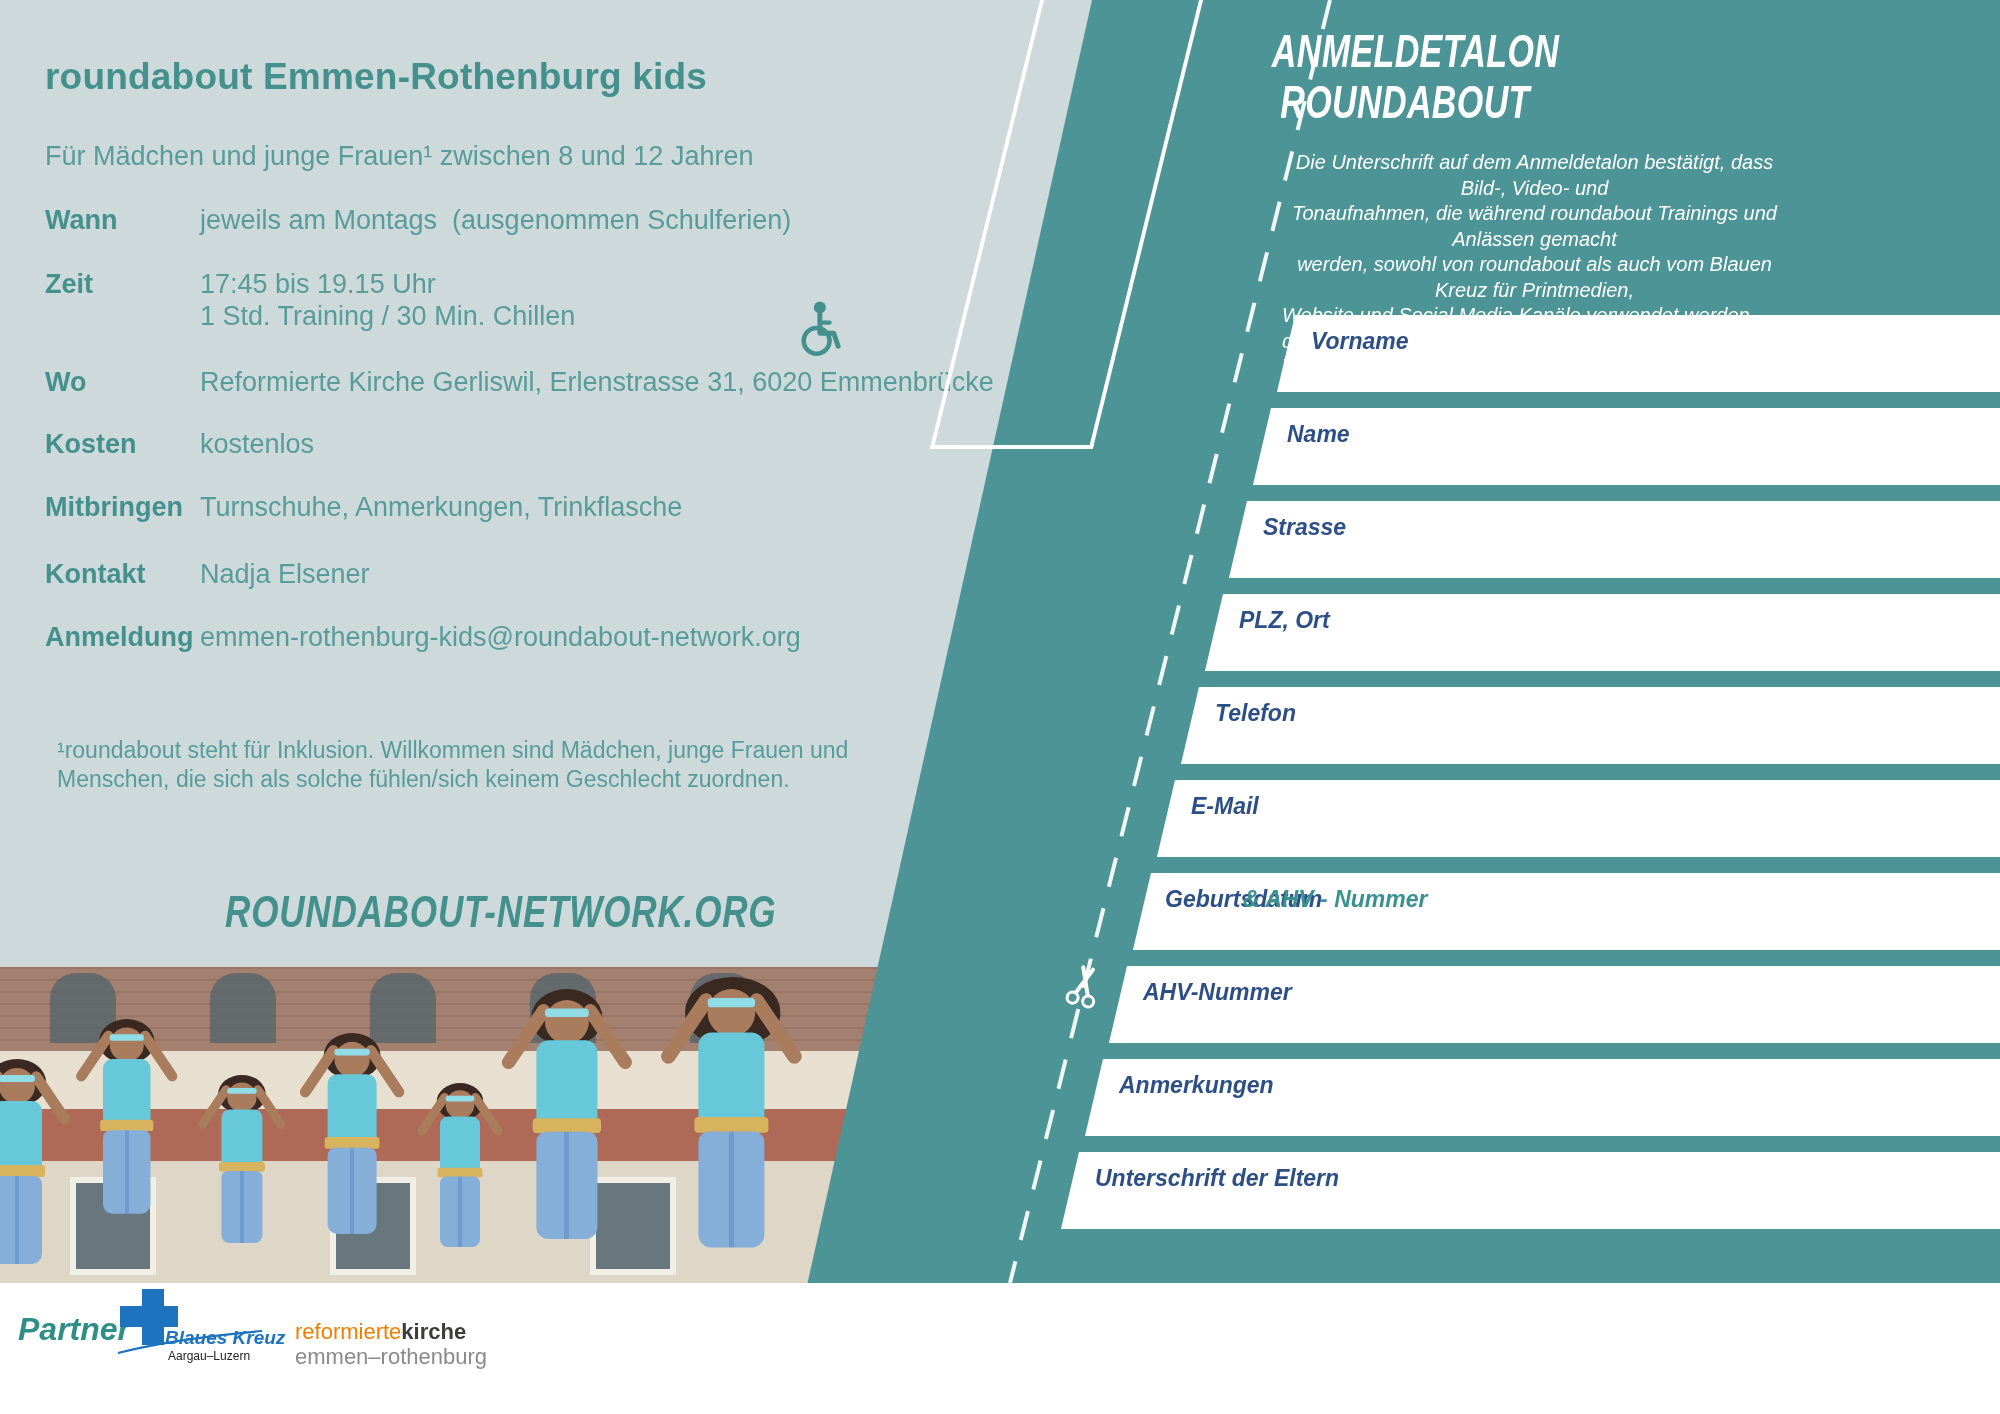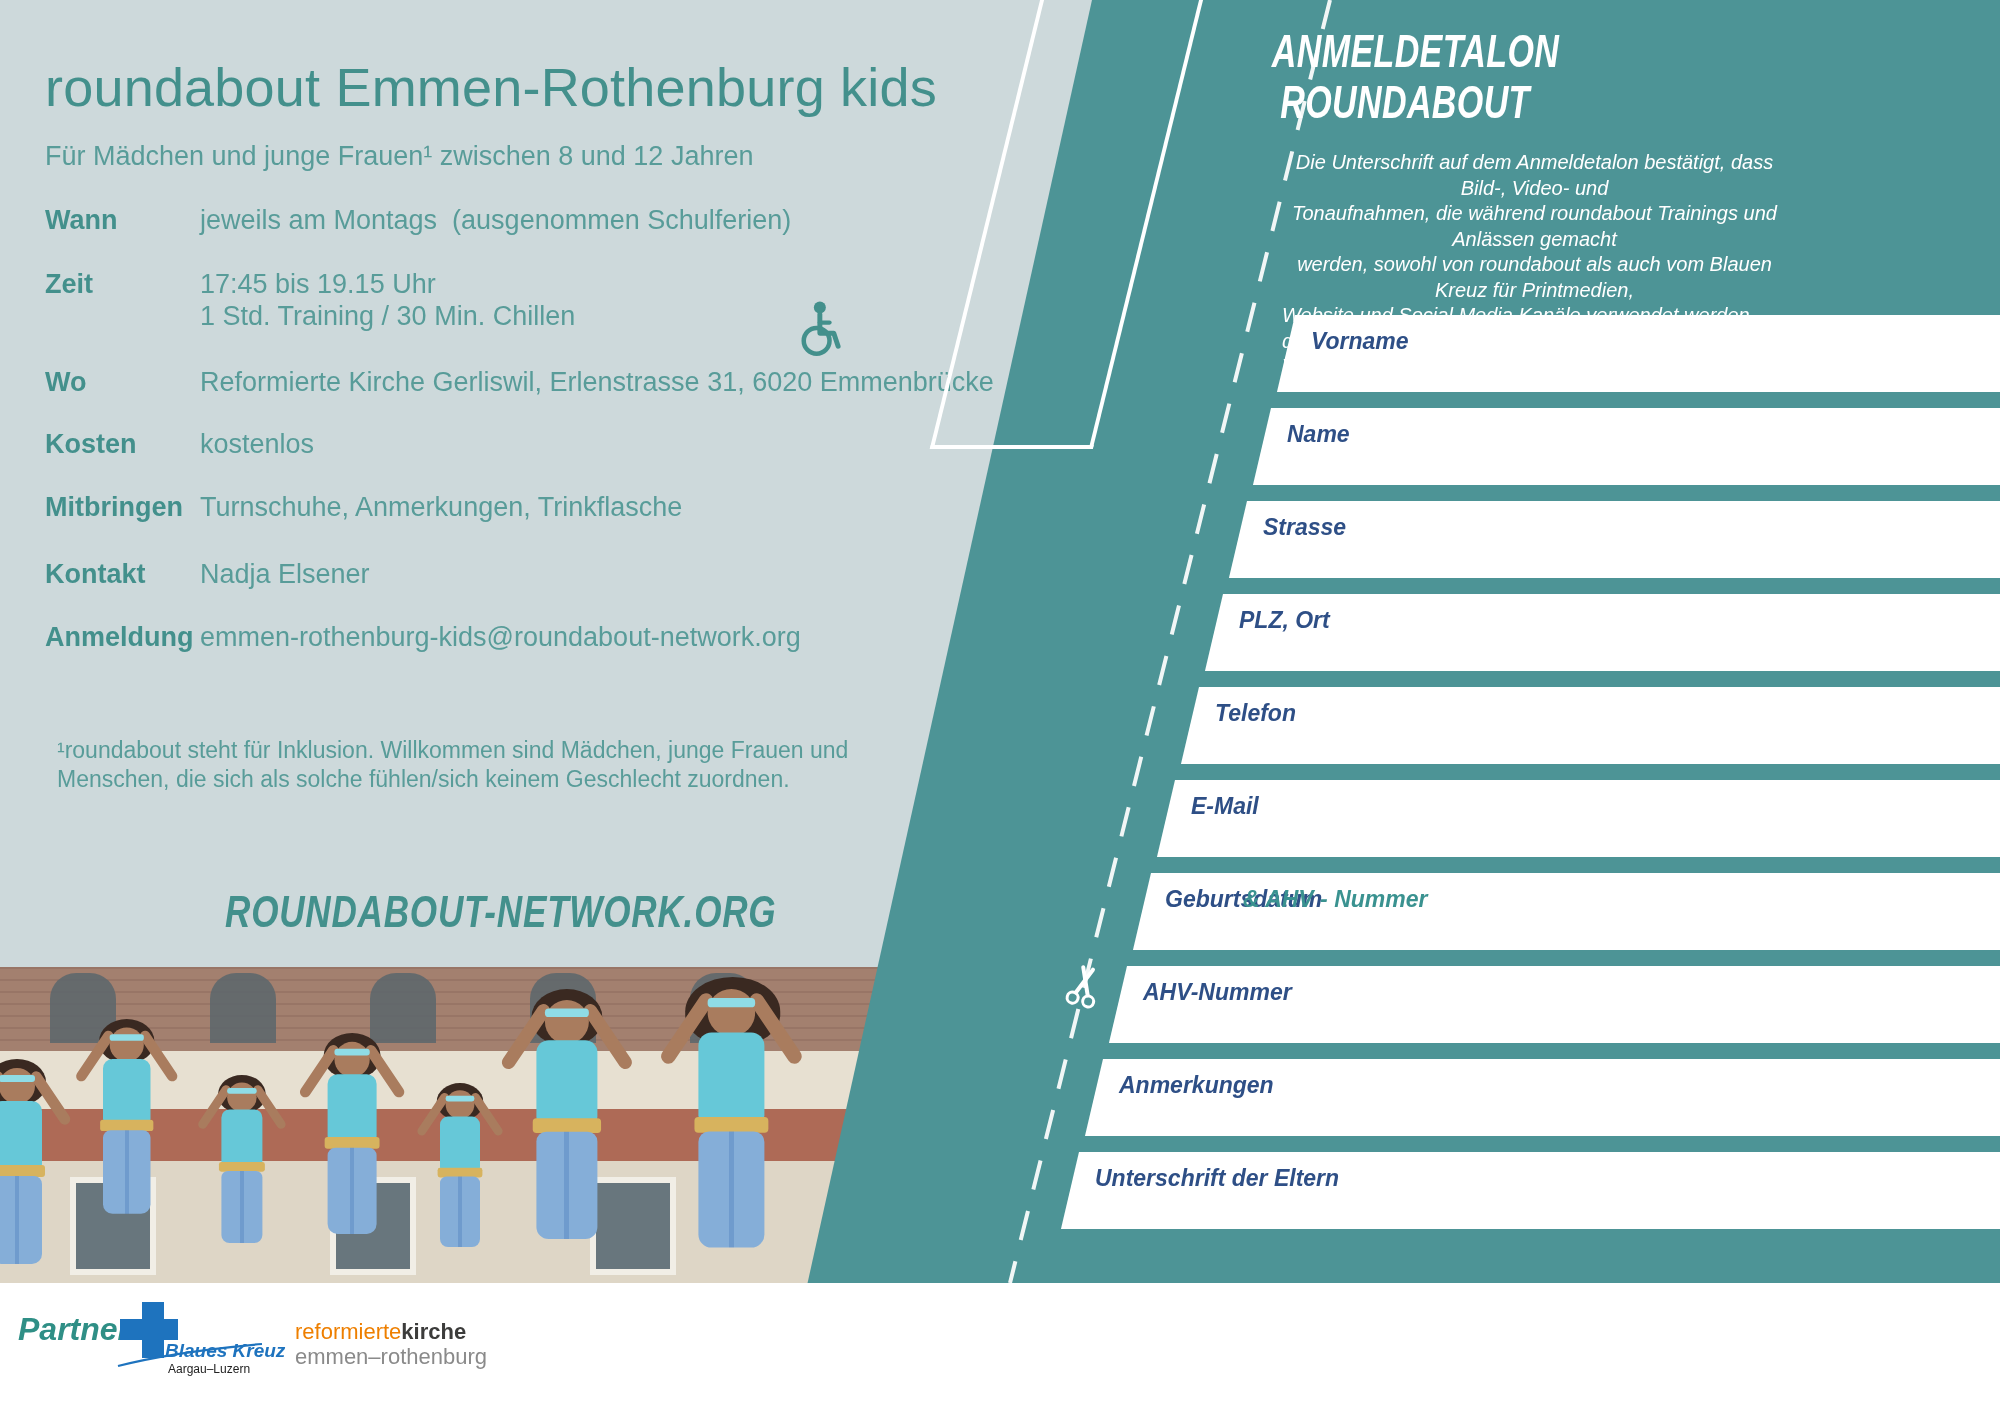--- a/index.html
+++ b/index.html
@@ -14,21 +14,21 @@
   .dark-panel{position:absolute;left:1092px;top:0;width:1500px;height:1283px;
               background:var(--dark-teal,#4d9496);transform:skewX(-12.5deg);
               transform-origin:0 0;z-index:2;}
   .outline-quad{position:absolute;left:1042px;top:-8px;width:155px;height:453px;
                 border-left:4px solid #fff;border-right:4px solid #fff;border-bottom:4px solid #fff;
                 transform:skewX(-13.8deg);transform-origin:0 0;z-index:4;}
   .overlay-svg{position:absolute;left:0;top:0;z-index:4;}
   .wheelchair{position:absolute;left:796px;top:300px;z-index:1;}
 
   
-  .lp-title{position:absolute;left:45px;top:56px;font-size:54px;font-weight:400;
+  .lp-title{position:absolute;left:45px;top:56px;font-size:37px;font-weight:700;
             letter-spacing:.2px;color:var(--teal-strong,#43908c);z-index:3;}
   .lp-sub{position:absolute;left:45px;top:141px;font-size:27px;
           color:var(--teal-text,#5a9d9a);z-index:3;}
   .info-label{position:absolute;left:45px;font-size:27px;font-weight:700;
               color:var(--teal-strong,#43908c);z-index:3;}
   .info-value{position:absolute;left:200px;font-size:27px;color:var(--teal-text,#5a9d9a);
               white-space:pre;z-index:3;}
   .footnote{position:absolute;left:57px;top:736px;font-size:23px;line-height:29px;
             color:var(--teal-text,#4a9491);z-index:3;}
   .weblogo{position:absolute;left:225px;top:886px;font-style:italic;font-weight:700;
@@ -72,21 +72,21 @@
   .torso{left:20px;top:42px;width:50px;height:68px;background:#66c8d8;border-radius:10px 10px 5px 5px;}
   .belt{left:17px;top:106px;width:56px;height:12px;background:#d7b35e;border-radius:3px;}
   .legs{left:20px;top:117px;width:50px;height:88px;
         background:linear-gradient(90deg,#85aed8 0 46%,#6f9bcd 46% 54%,#85aed8 54%);
         border-radius:8px 8px 10px 10px;}
 
   
   .footer{position:absolute;left:0;top:1283px;width:2000px;height:131px;background:#fff;z-index:7;}
   .partner{position:absolute;left:18px;top:28px;font-style:italic;font-weight:700;
            font-size:32px;color:var(--partner-teal,#2f8f86);}
-  .bk{position:absolute;left:112px;top:17px;width:190px;height:88px;}
+  .bk{position:absolute;left:112px;top:4px;width:190px;height:88px;}
   .bk-name{position:absolute;left:53px;top:40px;font-style:italic;font-weight:700;
            font-size:19px;color:var(--bk-blue,#1565b8);white-space:nowrap;}
   .bk-region{position:absolute;left:56px;top:62px;font-size:12px;color:#222;white-space:nowrap;}
   .rk{position:absolute;left:295px;top:36px;font-size:22px;line-height:25px;}
   .rk .o{color:var(--orange,#ee7f00);}
   .rk .k{color:var(--gray-dark,#3c3c3b);font-weight:700;}
   .rk .l2{color:#8a8a8a;}
 </style>
 </head>
 <body>

